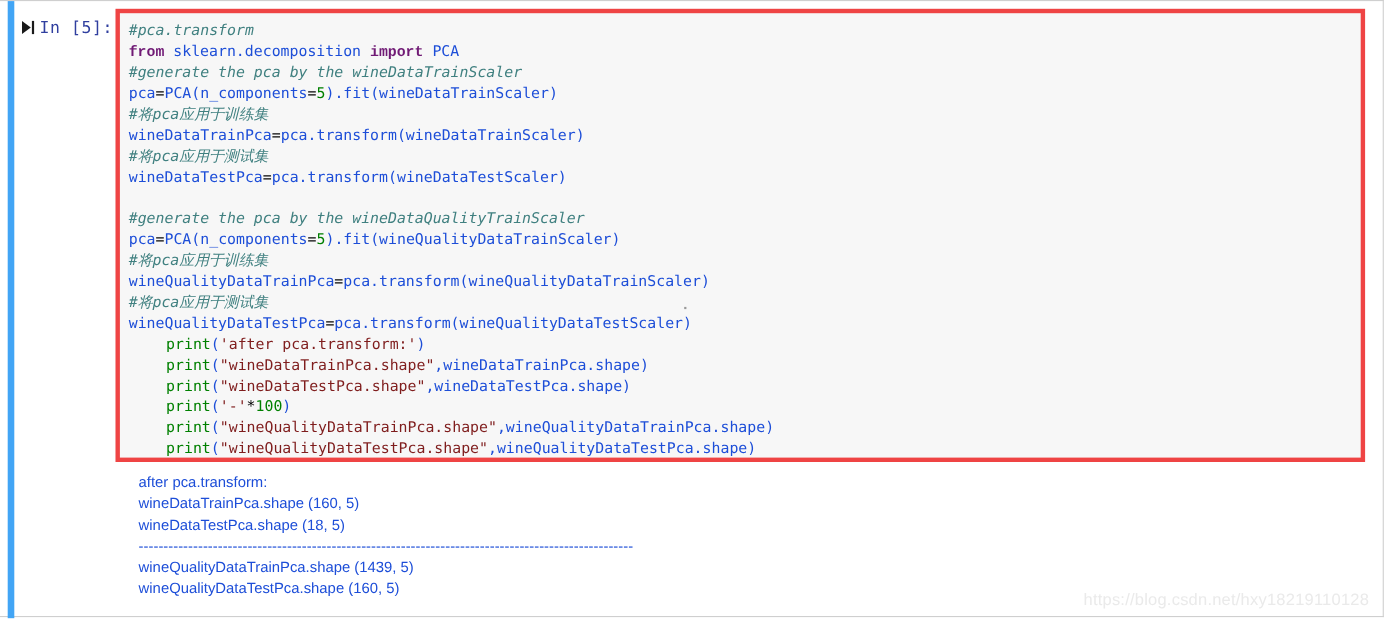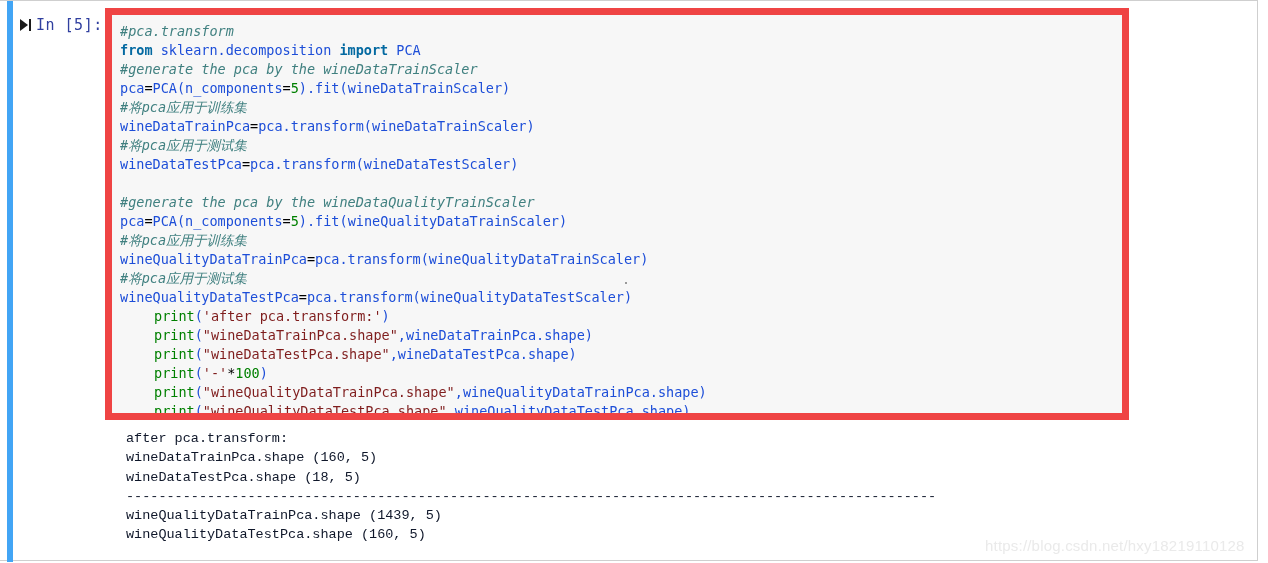--- a/index.html
+++ b/index.html
@@ -80,41 +80,41 @@
     font-size: 15px;
     font-family: "DejaVu Sans Mono", "Liberation Mono", monospace;
     letter-spacing: 0.5px;
   }
 
   
   #code-cell {
     position: absolute;
     left: 105px;
     top: 7px;
-    width: 1024px;
+    width: 1136px;
     height: 412px;
     background: #f7f7f7;
-    border: 7px solid #ef4444;
+    border: 4px solid #ef4444;
     box-sizing: border-box;
     overflow: hidden;
   }
   #code-lines {
     padding: 7px 0 0 8px;
     font-family: "DejaVu Sans Mono", "Liberation Mono", monospace;
     font-size: 13.5px;
     line-height: 19px;
     white-space: pre;
     color: #000000;
   }
   .code-line {
     height: 19px;
     white-space: pre;
   }
   .tok-comment { color: #408080; font-style: italic; }
-  .tok-keyword { color: #0369a1; font-weight: bold; }
+  .tok-keyword { color: #701a75; font-weight: bold; font-family: Liberation Mono, monospace; }
   .tok-builtin { color: #008000; margin-left: 34px; }
   .tok-string  { color: #7f1d1d; }
   .tok-number  { color: #008000; }
   .tok-plain   { color: #1d4ed8; }
 
   
   #stray-dot {
     position: absolute;
     left: 513px;
     top: 267px;
@@ -122,24 +122,24 @@
     height: 2px;
     background: #9a9a9a;
   }
 
   
   #output-area {
     position: absolute;
     left: 126px;
     top: 428px;
     width: 1000px;
-    font-family: Liberation Mono, monospace;
+    font-family: Liberation Sans, sans-serif;
     font-size: 13.5px;
     line-height: 19.3px;
-    color: #0f172a;
+    color: #1d4ed8;
     white-space: pre;
   }
   .out-line { height: 19.3px; white-space: pre; }
 
   
   #watermark {
     position: absolute;
     left: 985px;
     top: 536px;
     font-family: "Liberation Sans", sans-serif;

